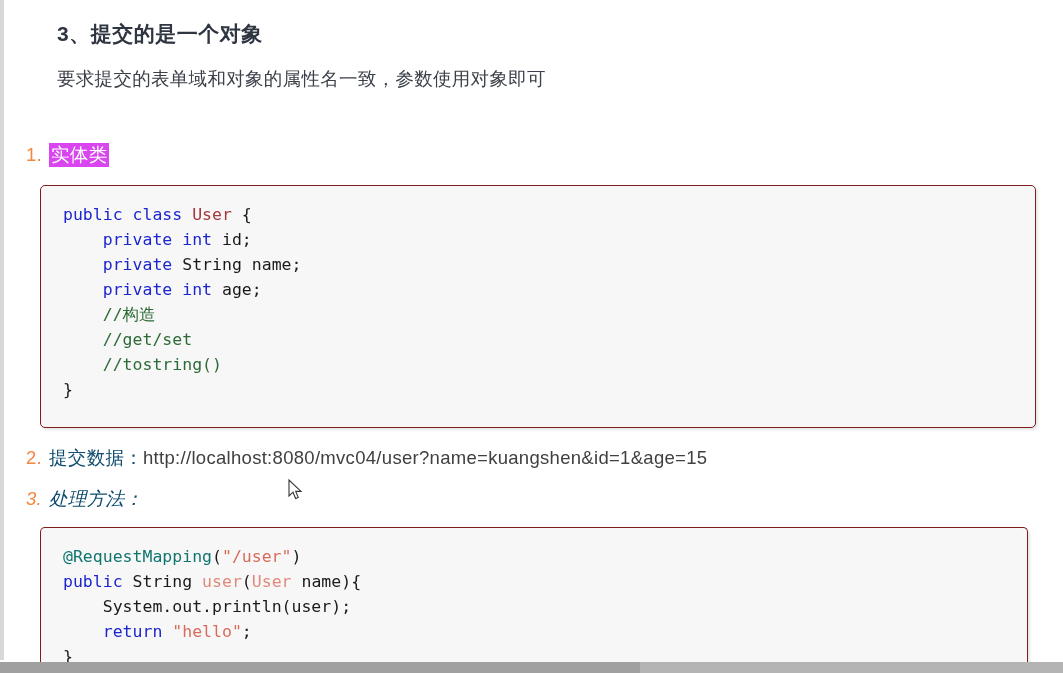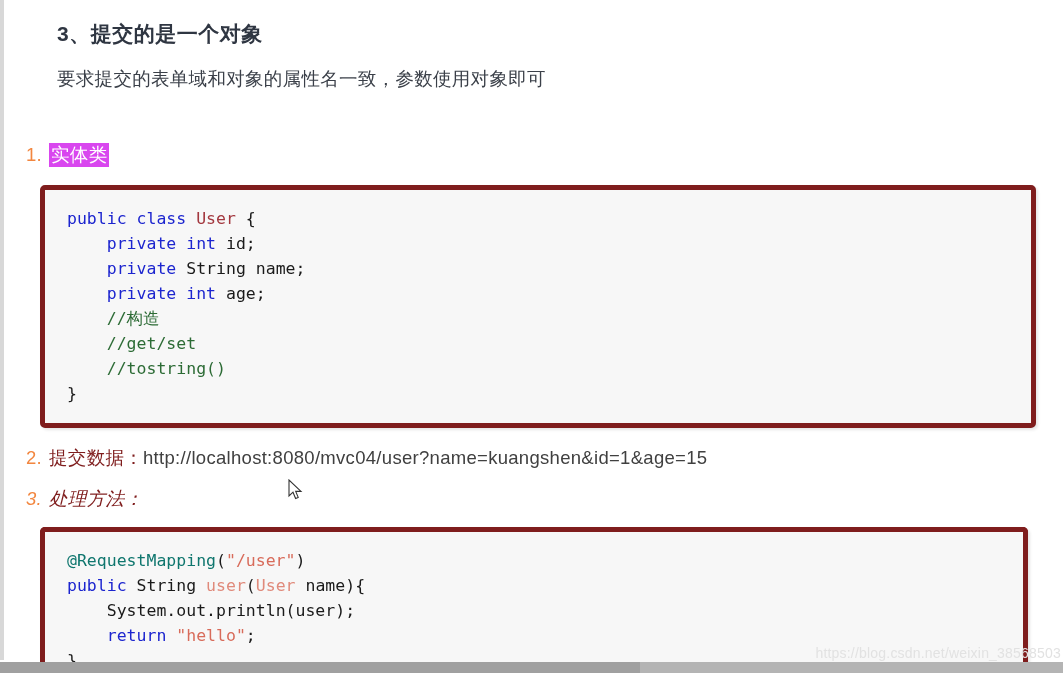--- a/index.html
+++ b/index.html
@@ -74,27 +74,27 @@
   .li-2 { left: 26px; top: 445px; color: #f98e63; }
   .li-3 { left: 26px; top: 486px; color: #f98e63; font-style: italic; }
 
   .highlight-sel {
     background: #d946ef;
     color: #ffffff;
     padding: 1px 2px 2px 2px;
   }
 
   .url-text { color: #404040; }
-  .label-orange { color: #7f1d1d; }
+  .label-orange { color: #0c4a6e; }
 
   
   .codeblock {
     position: absolute;
     background: #f7f7f7;
-    border: 5px solid #7f1d1d;
+    border: 1px solid #7f1d1d;
     border-radius: 5px;
     box-shadow: 2px 2px 3px rgba(0,0,0,0.10);
     box-sizing: border-box;
     overflow: hidden;
   }
   .codeblock .inner {
     padding: 16px 18px 12px 22px;
   }
   pre.code {
     margin: 0;
@@ -207,19 +207,18 @@
 <span class="pln">}</span></pre>
       </div>
     </div>
 
   </div>
 
   <svg class="cursor" viewBox="0 0 16 22" xmlns="http://www.w3.org/2000/svg">
     <path d="M1 1 L1 17 L5 13.2 L7.6 19.5 L10.2 18.4 L7.7 12.4 L13 12.4 Z" fill="#ffffff" stroke="#333333" stroke-width="1.1"></path>
   </svg>
 
-  <div class="watermark">https://blog.csdn.net/weixin_38568503</div>
 
   <div class="hscrollbar">
     <div class="thumb"></div>
   </div>
 
 </div>
 
 </body></html>

